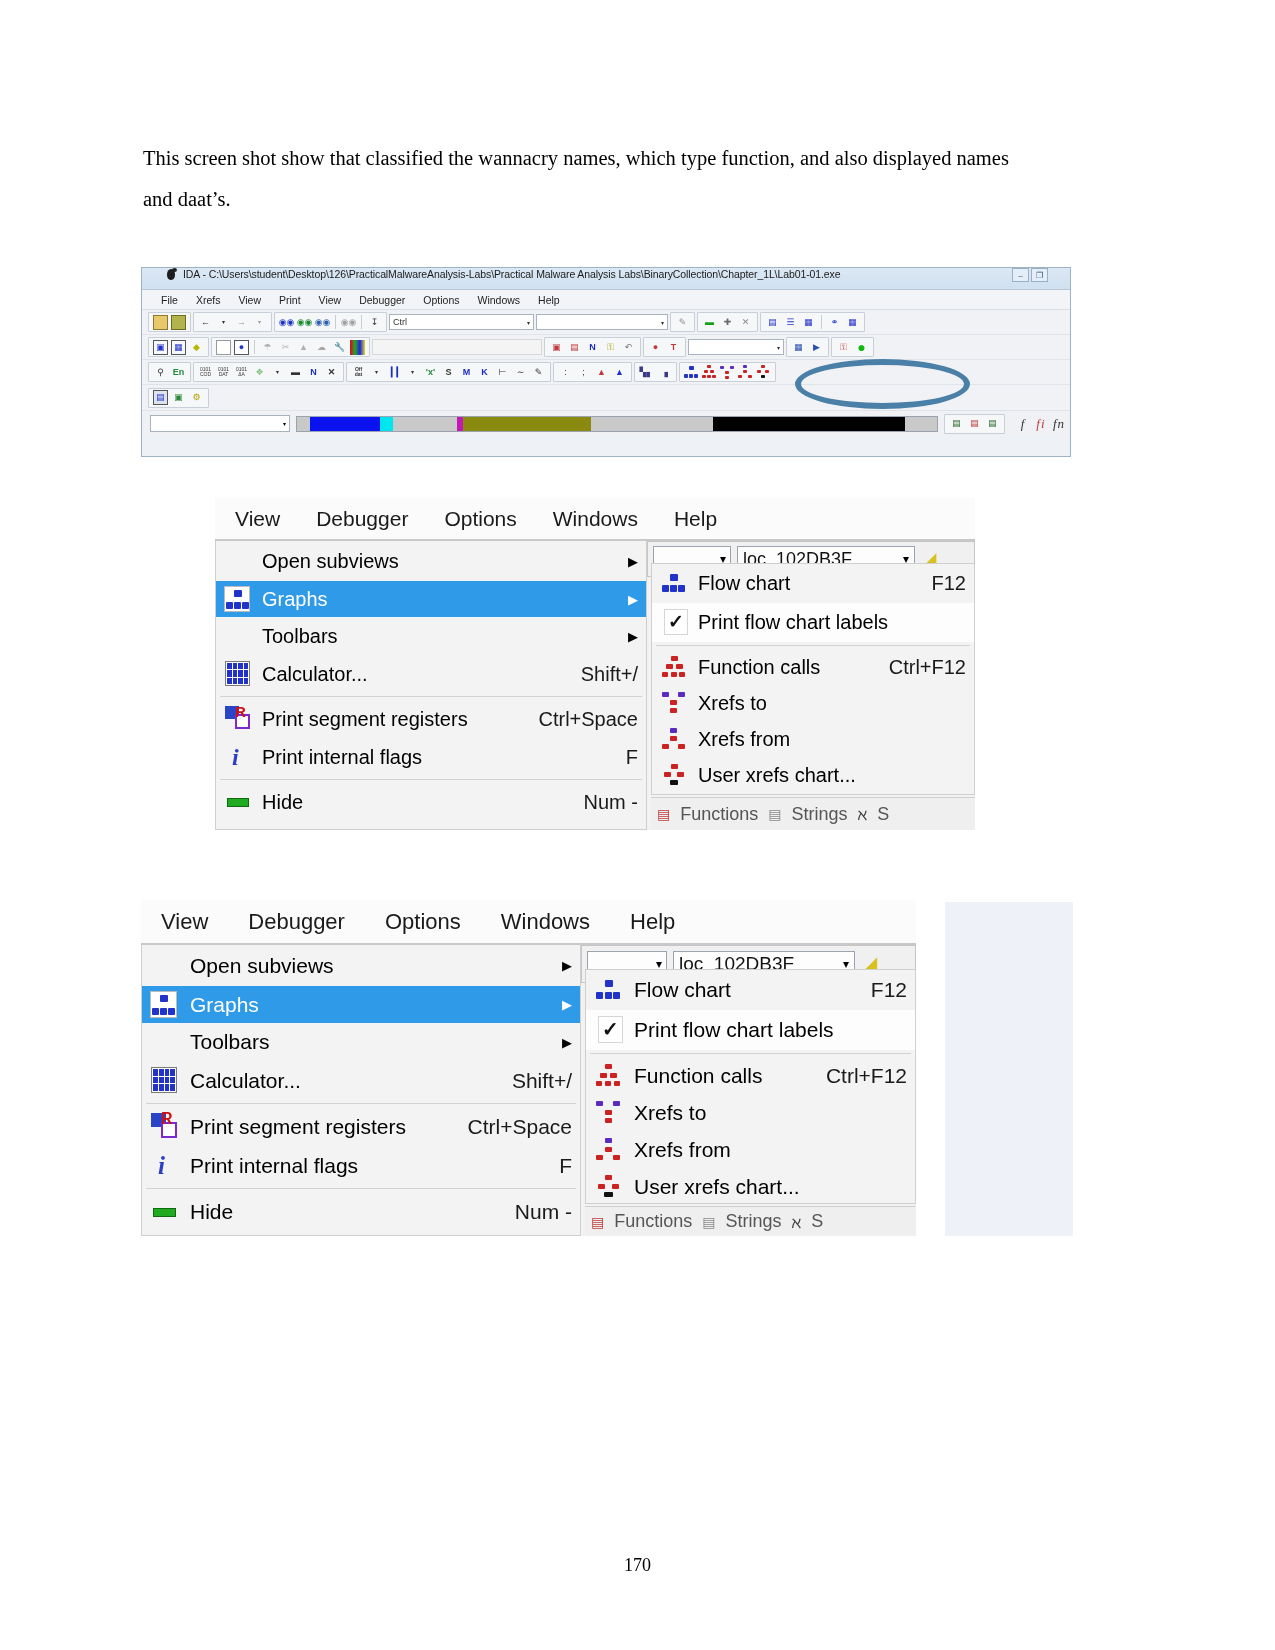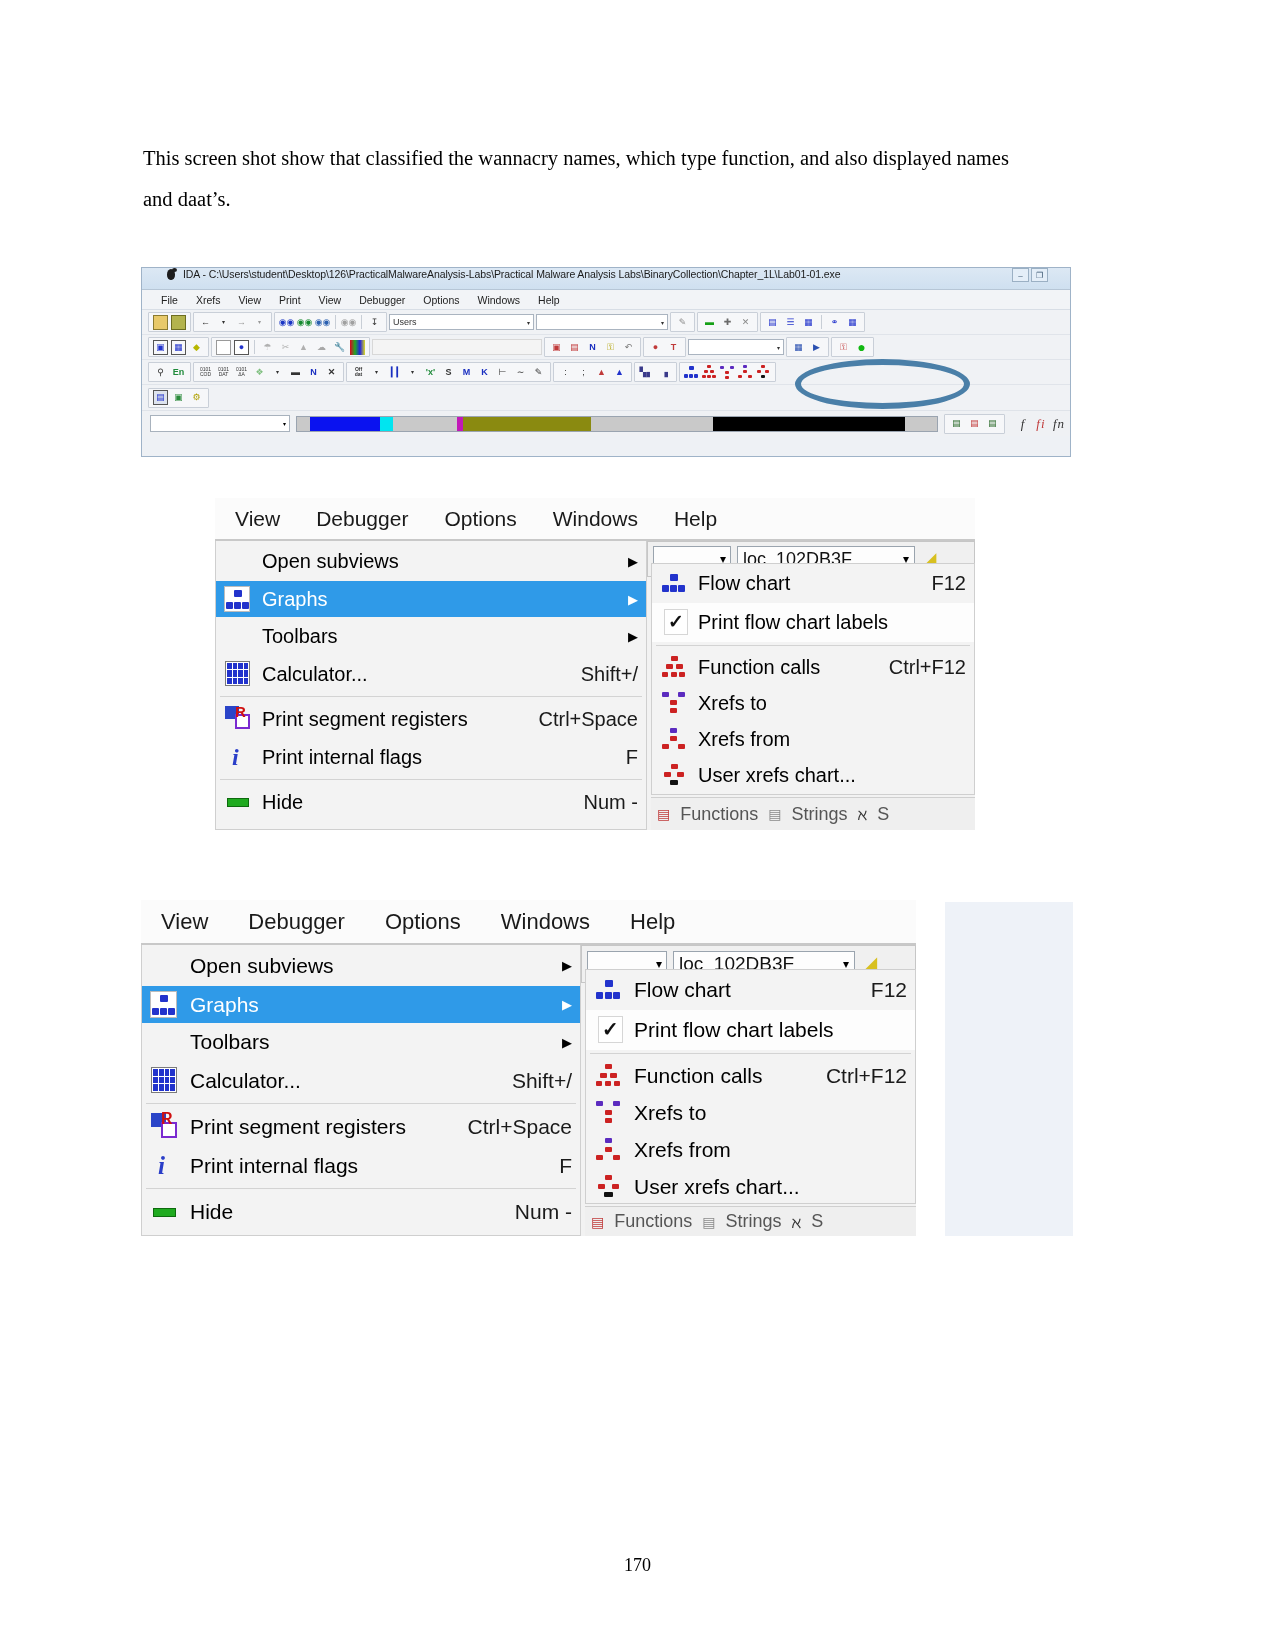--- a/index.html
+++ b/index.html
@@ -275,21 +275,21 @@
     <span class="tgrp">
       <span class="tbtn" style="color:#1a35c4">◉◉</span>
       <span class="tbtn" style="color:#168a2e">◉◉</span>
       <span class="tbtn" style="color:#2a5fb0">◉◉</span>
       <span class="sep"></span>
       <span class="tbtn" style="color:#a0a0a0">◉◉</span>
       <span class="sep"></span>
       <span class="tbtn">↧</span>
     </span>
     <span class="tcombo" style="width:145px">
-      <span>Users</span>
+      <span>Ctrl</span>
       <span class="cb-arrow">▾</span>
     </span>
     <span class="tcombo" style="width:132px">
       <span></span>
       <span class="cb-arrow">▾</span>
     </span>
     <span class="tgrp">
       <span class="tbtn" style="color:#8a8a8a">✎</span>
     </span>
     <span class="tgrp">

